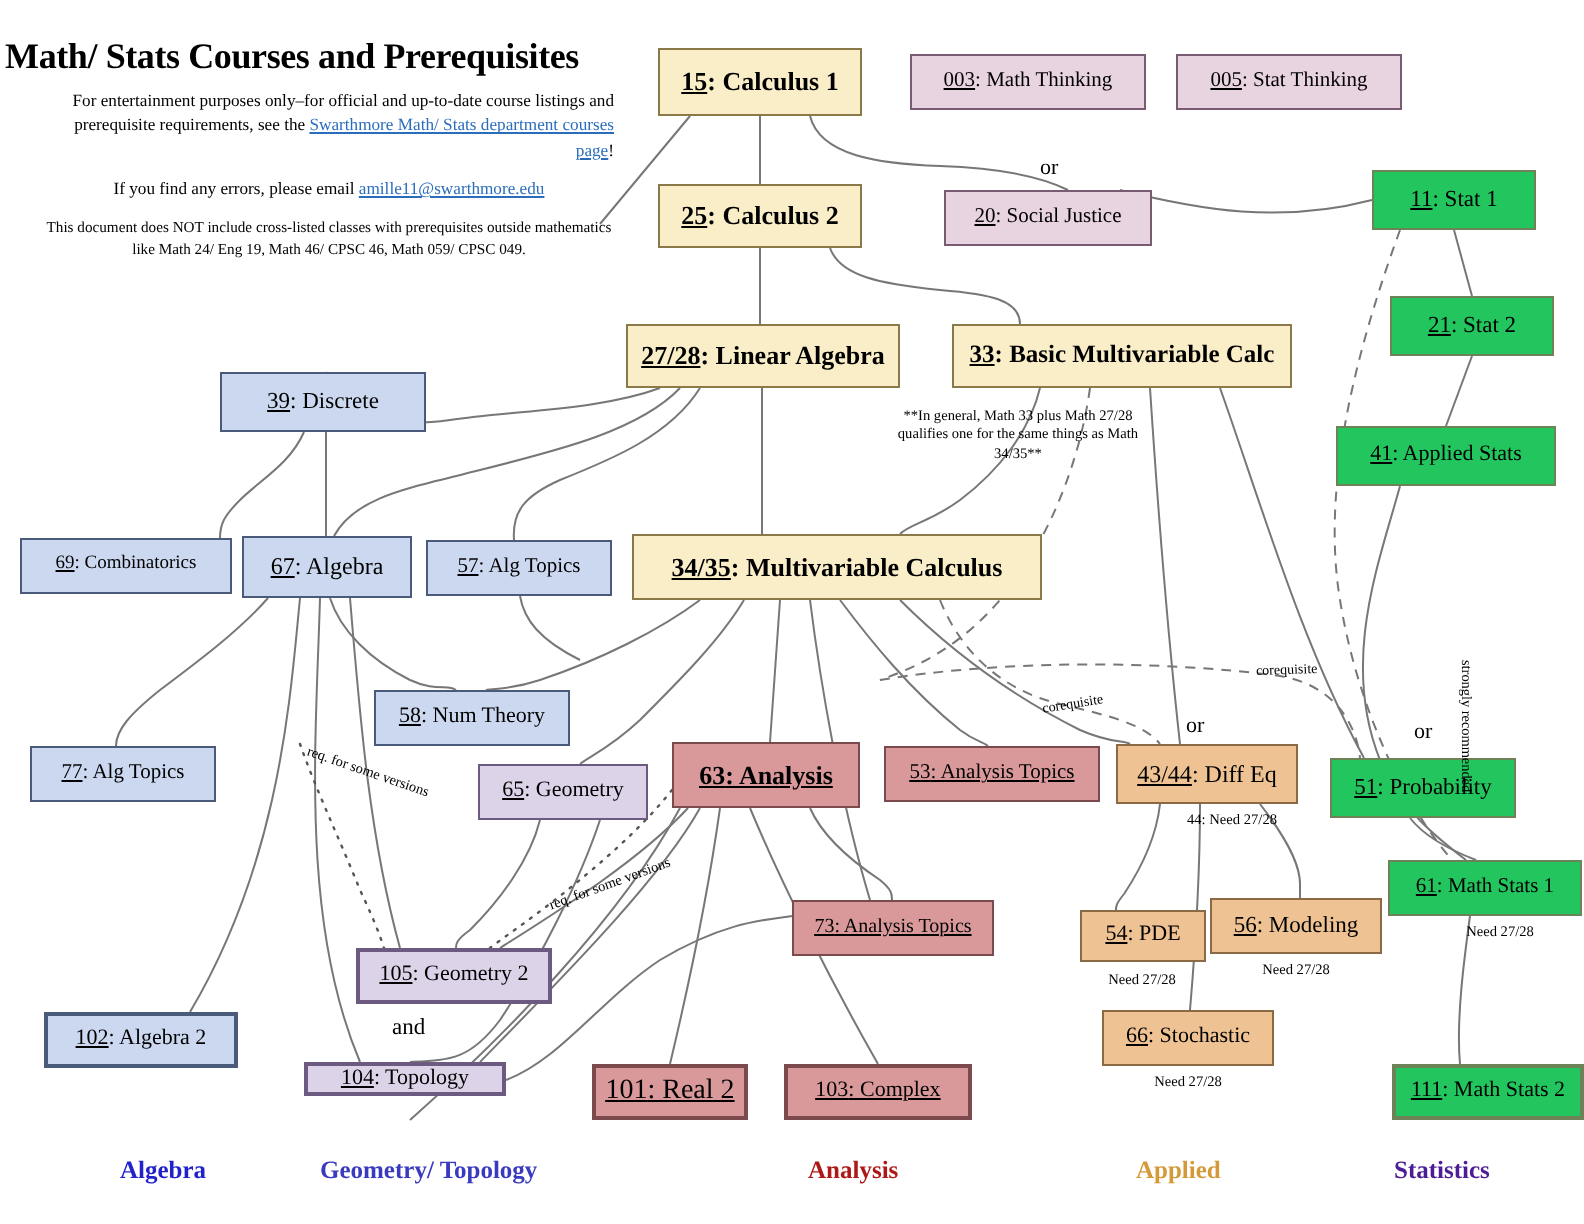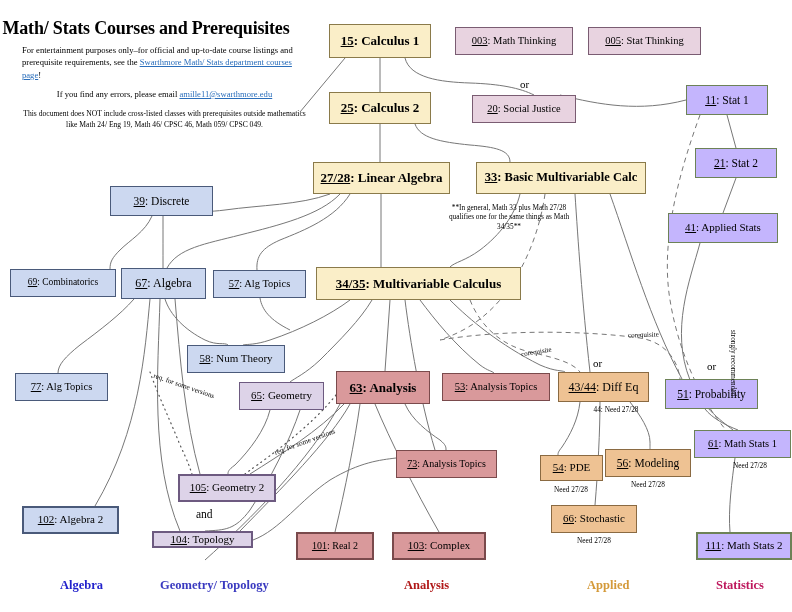--- a/index.html
+++ b/index.html
@@ -11,32 +11,32 @@
 
   .node{position:absolute;box-sizing:border-box;display:flex;align-items:center;
         justify-content:center;text-align:left;line-height:1.05;
         border:1px solid #555;}
   .node .num{text-decoration:underline;}
   .thick{border:2.5px solid #000;}
 
   
   .c-calc{background:#faeec8;border-color:#8a7a4a;}
   .c-pink{background:#e8d3e0;border-color:#7a5c72;}
-  .c-green{background:#c4b5fd;border-color:#6d8257;}
+  .c-green{background:#22c55e;border-color:#6d8257;}
   .c-blue{background:#ccd8f0;border-color:#4a5a7a;}
   .c-purple{background:#ddd3e8;border-color:#6d5a80;}
-  .c-red{background:#d9999b;border-color:#7a4a4c;}
+  .c-red{background:#d9999b;border-color:#7a4a4c;text-decoration:underline;}
   .c-orange{background:#eec293;border-color:#8a6a42;}
 
   .t-bold{font-weight:bold;}
 
   
   #title{position:absolute;left:1px;top:18px;width:290px;font-weight:bold;
          font-size:18px;text-align:center;letter-spacing:-.2px;}
-  #blurb{position:absolute;left:22px;top:44px;width:285px;text-align:left;
+  #blurb{position:absolute;left:22px;top:44px;width:285px;text-align:right;
          font-size:8.6px;line-height:1.45;}
   #blurb a{color:#2a6ebb;}
   #blurb2{position:absolute;left:22px;top:89px;width:285px;text-align:center;
          font-size:8.6px;}
   #blurb2 a{color:#2a6ebb;}
   #blurb3{position:absolute;left:22px;top:108px;width:285px;text-align:center;
          font-size:7.6px;line-height:1.45;}
 
   .note{position:absolute;font-size:7.3px;line-height:1.3;text-align:center;}
   .floatlbl{position:absolute;font-size:11px;}
@@ -256,21 +256,21 @@
       </div>
       <div class="node c-orange" style="left: 551px; top: 505px; width: 86px; height: 28px; font-size: 11px;">
         <span><span class="num">66</span><span>: Stochastic</span></span>
       </div>
       <div class="node c-blue thick" style="left: 22px; top: 506px; width: 97px; height: 28px; font-size: 11px;">
         <span><span class="num">102</span><span>: Algebra 2</span></span>
       </div>
       <div class="node c-purple thick" style="left: 152px; top: 531px; width: 101px; height: 17px; font-size: 11px;">
         <span><span class="num">104</span><span>: Topology</span></span>
       </div>
-      <div class="node c-red thick" style="left: 296px; top: 532px; width: 78px; height: 28px; font-size: 10px;">
+      <div class="node c-red thick" style="left: 296px; top: 532px; width: 78px; height: 28px; font-size: 14px;">
         <span><span class="num">101</span><span>: Real 2</span></span>
       </div>
       <div class="node c-red thick" style="left: 392px; top: 532px; width: 94px; height: 28px; font-size: 11px;">
         <span><span class="num">103</span><span>: Complex</span></span>
       </div>
       <div class="node c-green thick" style="left: 696px; top: 532px; width: 96px; height: 28px; font-size: 11px;">
         <span><span class="num">111</span><span>: Math Stats 2</span></span>
       </div>
     </div>
 
@@ -292,16 +292,16 @@
   <div class="note" style="left:576px;top:405px;width:80px;">44: Need 27/28</div>
   <div class="note" style="left:531px;top:485px;width:80px;">Need 27/28</div>
   <div class="note" style="left:608px;top:480px;width:80px;">Need 27/28</div>
   <div class="note" style="left:554px;top:536px;width:80px;">Need 27/28</div>
   <div class="note" style="left:710px;top:461px;width:80px;">Need 27/28</div>
 
   <div id="legend">
       <div class="lg" style="left: 60px; color: rgb(34, 34, 204);">Algebra</div>
       <div class="lg" style="left: 160px; color: rgb(58, 58, 192);">Geometry/ Topology</div>
       <div class="lg" style="left: 404px; color: rgb(176, 24, 24);">Analysis</div>
-      <div class="lg" style="left: 587px; color: rgb(212, 154, 58);">Applied</div>
-      <div class="lg" style="left: 716px; color: #be185d;">Statistics</div>
+      <div class="lg" style="left: 568px; color: rgb(212, 154, 58);">Applied</div>
+      <div class="lg" style="left: 697px; color: #4c1d95;">Statistics</div>
     </div>
 </div>
 
 </body></html>

